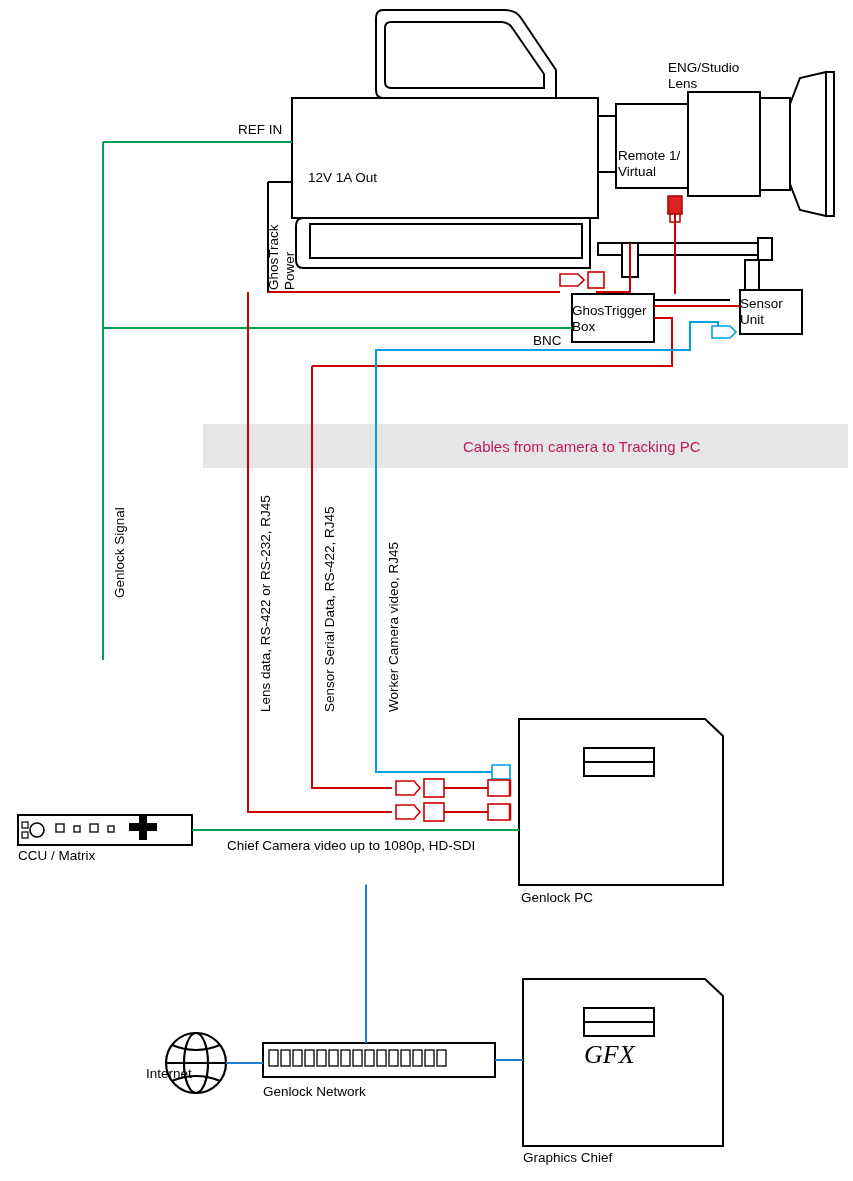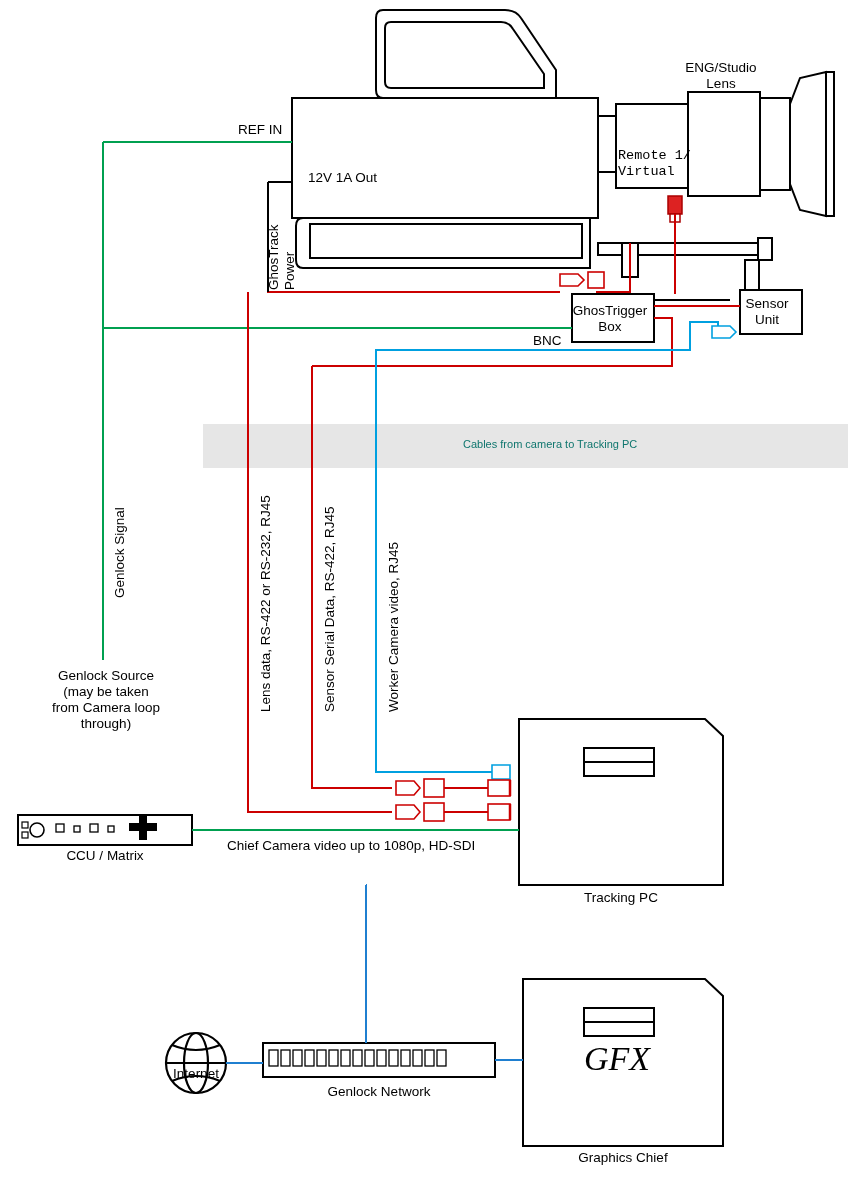--- a/index.html
+++ b/index.html
@@ -25,35 +25,35 @@
     width: 853px;
     height: 1181px;
   }
   .lbl {
     position: absolute;
     font-size: 13.5px;
     line-height: 1.18;
     color: #000;
     white-space: pre;
   }
-  .lbl.center { text-align: center; }
+  .lbl.center { text-align: left; }
   .vert {
     transform-origin: 0 0;
     transform: rotate(-90deg);
   }
   .band-label {
     position: absolute;
-    font-size: 11px;
-    color: #0f766e;
+    font-size: 15px;
+    color: #be185d;
   }
   .gfx-text {
     position: absolute;
     font-family: "Liberation Serif", serif;
     font-style: italic;
-    font-size: 34px;
+    font-size: 26px;
     color: #000;
   }
 </style>
 </head>
 <body>
 
 <div id="stage">
 
   <svg id="diagram-svg" viewBox="0 0 853 1181">
 
@@ -202,51 +202,47 @@
   <div class="lbl center" style="left:668px; top:60px; width:106px;">ENG/Studio
 Lens</div>
 
   <div class="lbl" style="left:238px; top:122px;">REF IN</div>
 
   <div class="lbl" style="left:308px; top:170px;">12V 1A Out</div>
 
   <div class="lbl vert" style="left:266px; top:290px; width:110px;">GhosTrack
 Power</div>
 
-  <div class="lbl" style="left:618px; top:148px;font-family:Liberation Mono, monospace;">Remote 1/
+  <div class="lbl" style="left:618px; top:148px;">Remote 1/
 Virtual</div>
 
   <div class="lbl center" style="left:572px; top:303px; width:76px;">GhosTrigger
 Box</div>
 
   <div class="lbl center" style="left:740px; top:296px; width:54px;">Sensor
 Unit</div>
 
   <div class="lbl" style="left:533px; top:333px;">BNC</div>
 
   <div class="band-label" style="left:463px; top:438px;">Cables from camera to Tracking PC</div>
 
   <div class="lbl vert" style="left:112px; top:598px; width:140px;">Genlock Signal</div>
 
-  <div class="lbl center" style="left:38px; top:668px; width:136px;">Genlock Source
-(may be taken
-from Camera loop
-through)</div>
 
   <div class="lbl vert" style="left:258px; top:712px; width:230px;">Lens data, RS-422 or RS-232, RJ45</div>
 
   <div class="lbl vert" style="left:322px; top:712px; width:220px;">Sensor Serial Data, RS-422, RJ45</div>
 
   <div class="lbl vert" style="left:386px; top:712px; width:190px;">Worker Camera video, RJ45</div>
 
   <div class="lbl center" style="left:18px; top:848px; width:174px;">CCU / Matrix</div>
 
   <div class="lbl" style="left:227px; top:838px;">Chief Camera video up to 1080p, HD-SDI</div>
 
-  <div class="lbl center" style="left:521px; top:890px; width:200px;">Tracking PC</div>
+  <div class="lbl center" style="left:521px; top:890px; width:200px;">Genlock PC</div>
 
   <div class="lbl center" style="left:146px; top:1066px; width:100px;">Internet</div>
 
   <div class="lbl center" style="left:263px; top:1084px; width:232px;">Genlock Network</div>
 
   <div class="gfx-text" style="left:584px; top:1040px;">GFX</div>
 
   <div class="lbl center" style="left:523px; top:1150px; width:200px;">Graphics Chief</div>
 
 </div>

